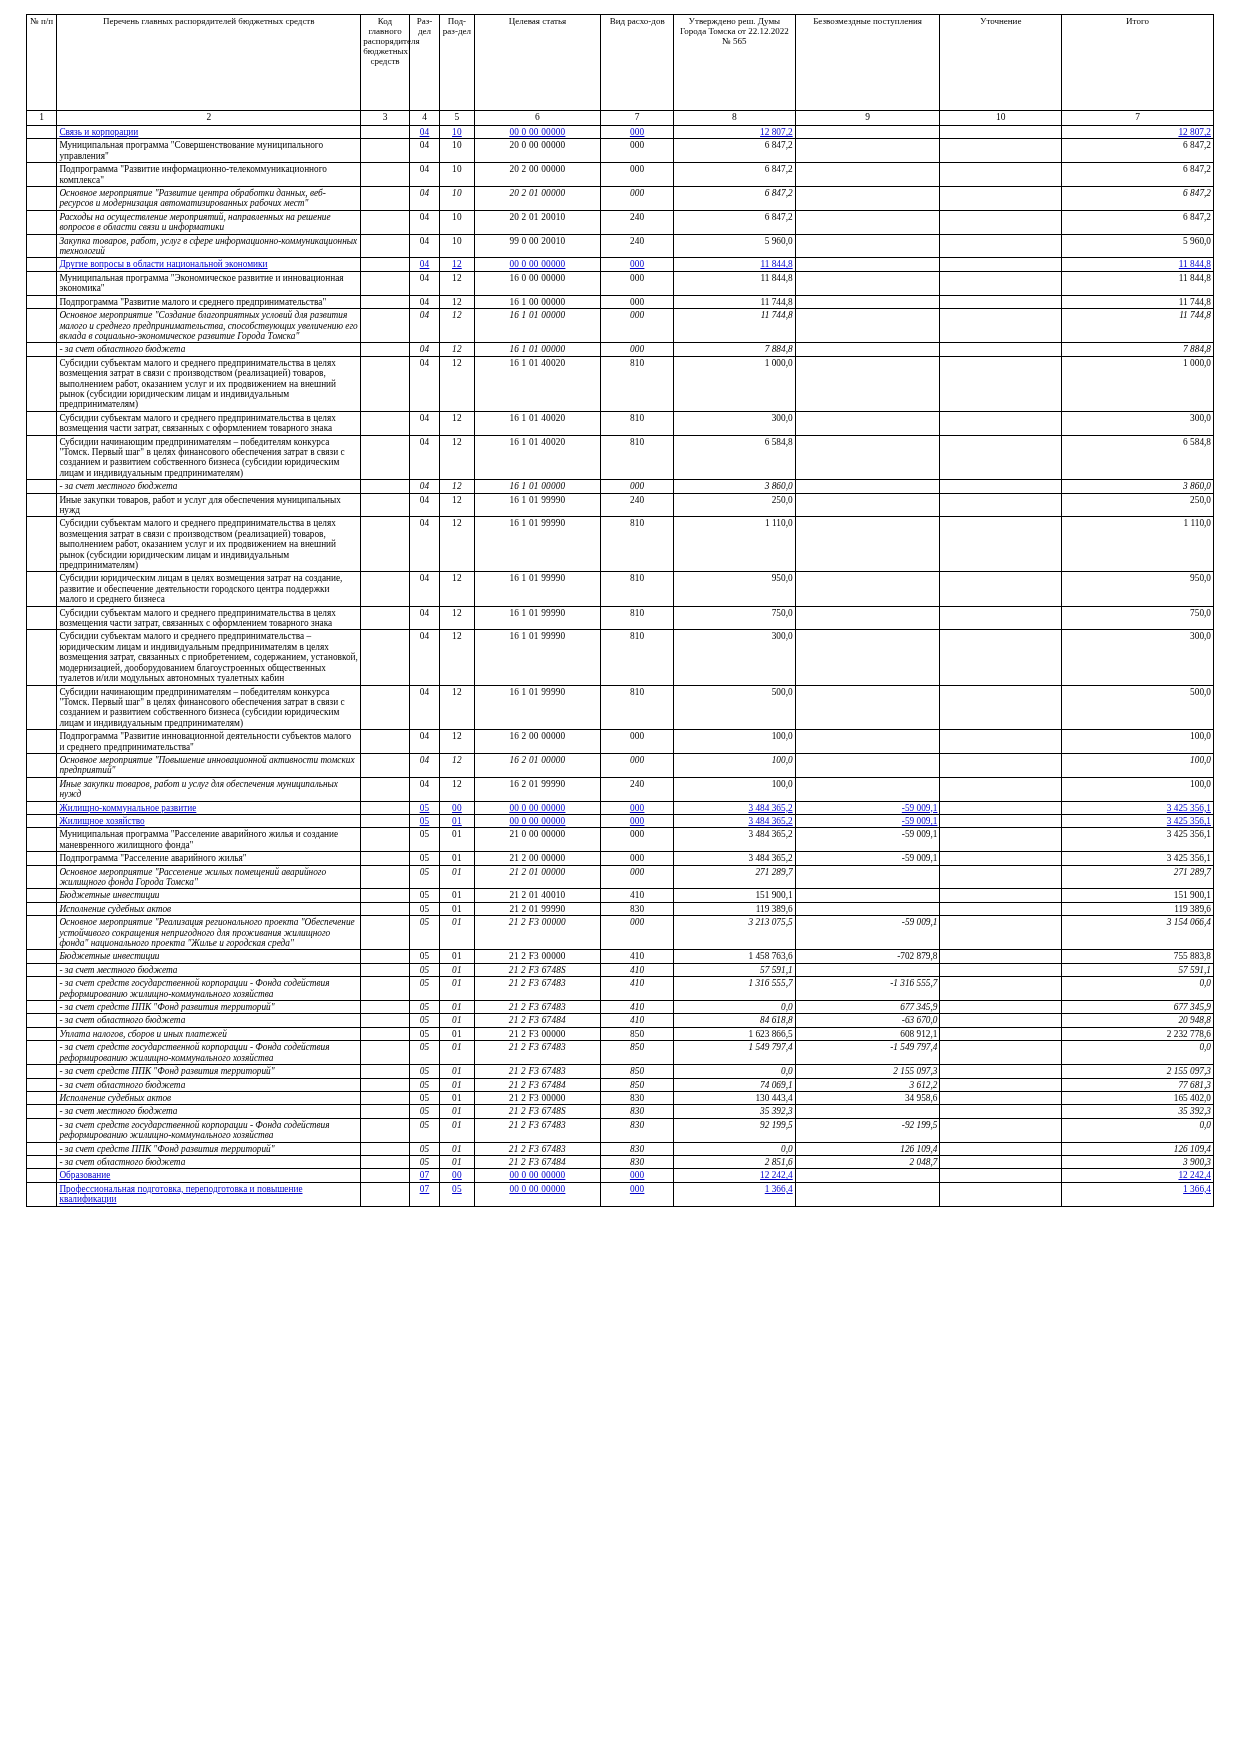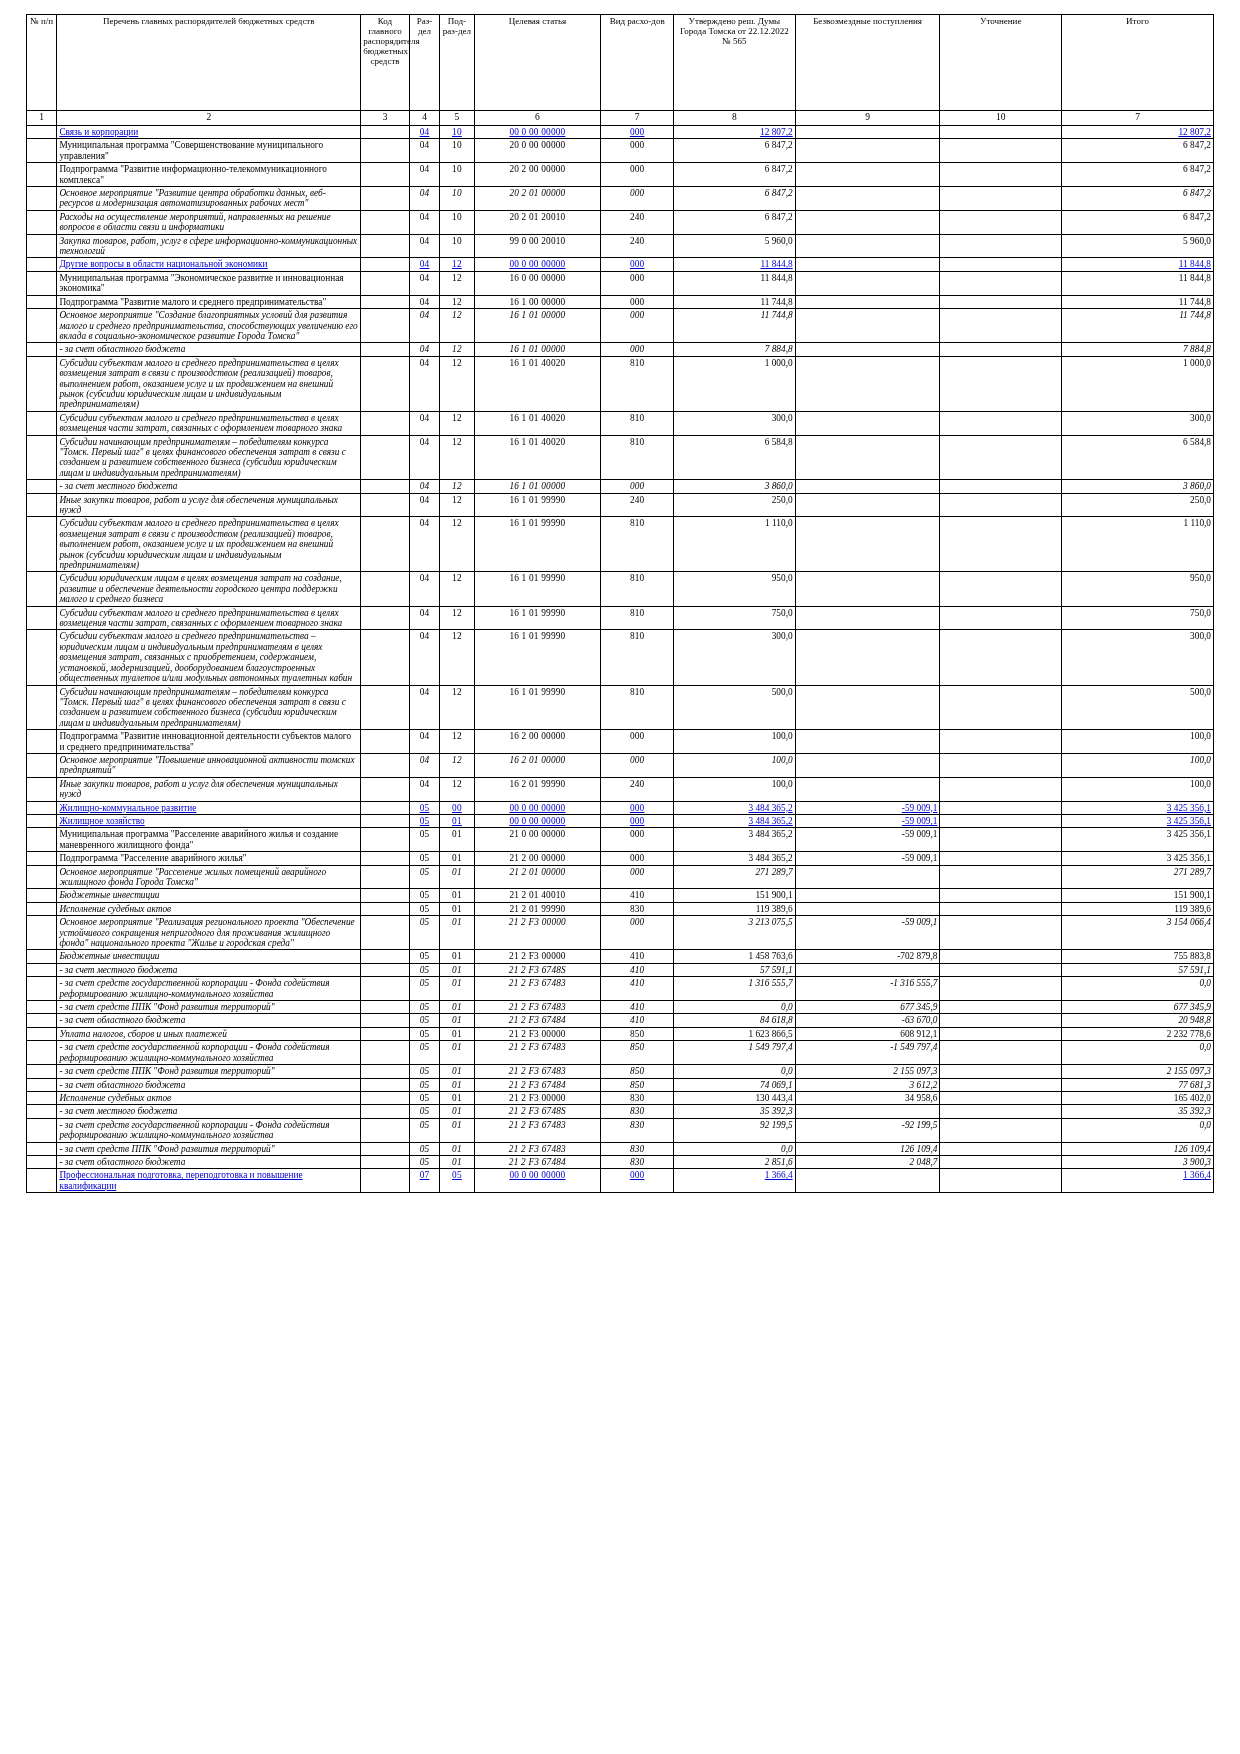--- a/index.html
+++ b/index.html
@@ -61,21 +61,21 @@
   .c-center { text-align: center; }
   .c-right  { text-align: right; }
   .c-left   { text-align: left; }
 
   .blue { color: #0000cc; }
   .b { font-weight: bold; }
   .i { font-style: italic; }
   .u { text-decoration: underline; }
 
   .ind1 { padding-left: 8px; font-style: italic; }
-  .ind2 { padding-left: 16px; font-style: italic; }
+  .ind2 { padding-left: 16px; }
 
   .name-cell { font-size: 9.3px; }
   .code-cell { font-size: 9.3px; letter-spacing: 0.2px; }
   .num-cell  { font-size: 9.3px; white-space: nowrap; }
 </style>
 </head>
 <body>
 
 <div class="page">
   <table class="budget">
@@ -715,20 +715,33 @@
           <td class="c-center code-cell i">01</td>
           <td class="c-center code-cell i">21 2 F3 67484</td>
           <td class="c-center code-cell i">830</td>
           <td class="c-right num-cell i">2 851,6</td>
           <td class="c-right num-cell i">2 048,7</td>
           <td class="c-right num-cell i"></td>
           <td class="c-right num-cell i">3 900,3</td>
         </tr>
         <tr>
           <td class="c-center blue b u"></td>
+          <td class="name-cell c-left  blue b u">Образование</td>
+          <td class="c-center blue b u"></td>
+          <td class="c-center code-cell blue b u">07</td>
+          <td class="c-center code-cell blue b u">00</td>
+          <td class="c-center code-cell blue b u">00 0 00 00000</td>
+          <td class="c-center code-cell blue b u">000</td>
+          <td class="c-right num-cell blue b u">12 242,4</td>
+          <td class="c-right num-cell blue b u"></td>
+          <td class="c-right num-cell blue b u"></td>
+          <td class="c-right num-cell blue b u">12 242,4</td>
+        </tr>
+        <tr>
+          <td class="c-center blue b u"></td>
           <td class="name-cell c-left  blue b u">Профессиональная подготовка, переподготовка и повышение квалификации</td>
           <td class="c-center blue b u"></td>
           <td class="c-center code-cell blue b u">07</td>
           <td class="c-center code-cell blue b u">05</td>
           <td class="c-center code-cell blue b u">00 0 00 00000</td>
           <td class="c-center code-cell blue b u">000</td>
           <td class="c-right num-cell blue b u">1 366,4</td>
           <td class="c-right num-cell blue b u"></td>
           <td class="c-right num-cell blue b u"></td>
           <td class="c-right num-cell blue b u">1 366,4</td>

